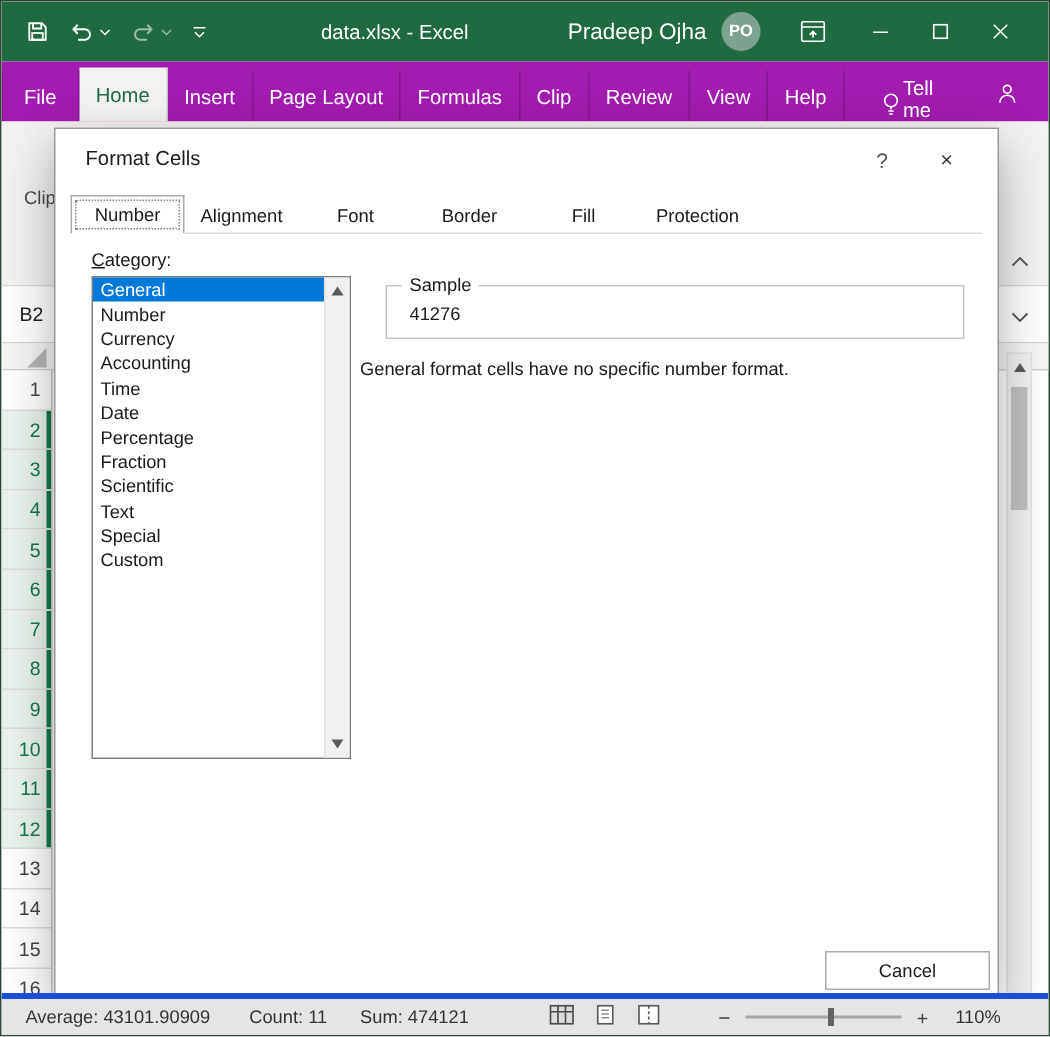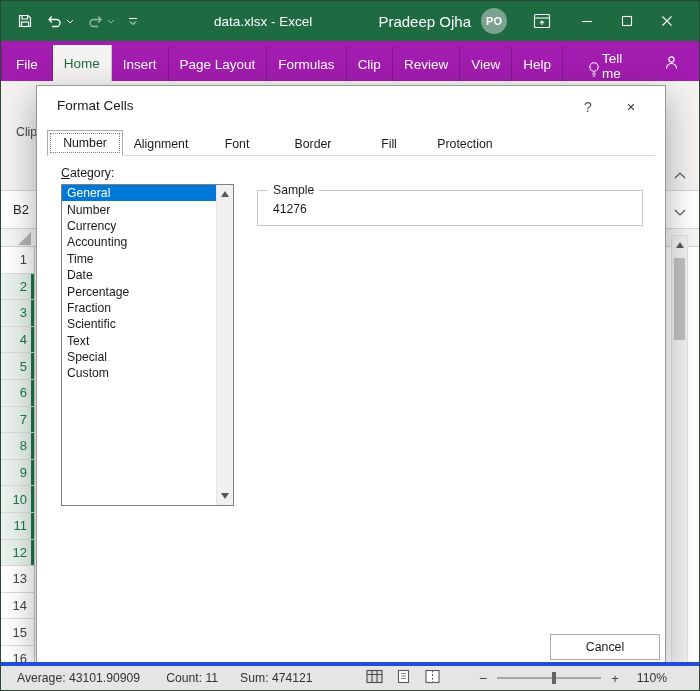--- a/index.html
+++ b/index.html
@@ -256,20 +256,21 @@
         <span class="tri-up"></span>
         <span class="tri-down"></span>
       </div>
     </div>
 
     <div class="sample-group">
       <span class="sample-legend">Sample</span>
       <span class="sample-value">41276</span>
     </div>
 
+    <div class="d-desc">General format cells have no specific number format.</div>
 
     <div class="btn btn-cancel">Cancel</div>
   </div>
 
   <div class="statusbar">
     <span class="sb-avg">Average: 43101.90909</span>
     <span class="sb-count">Count: 11</span>
     <span class="sb-sum">Sum: 474121</span>
     <span class="sb-views">
       <span>

